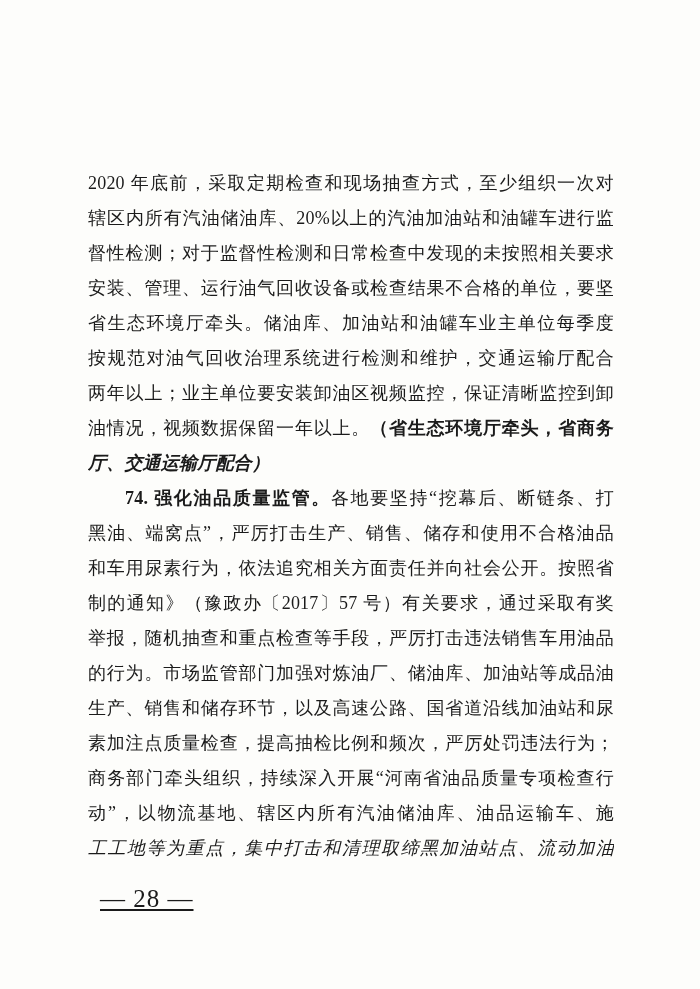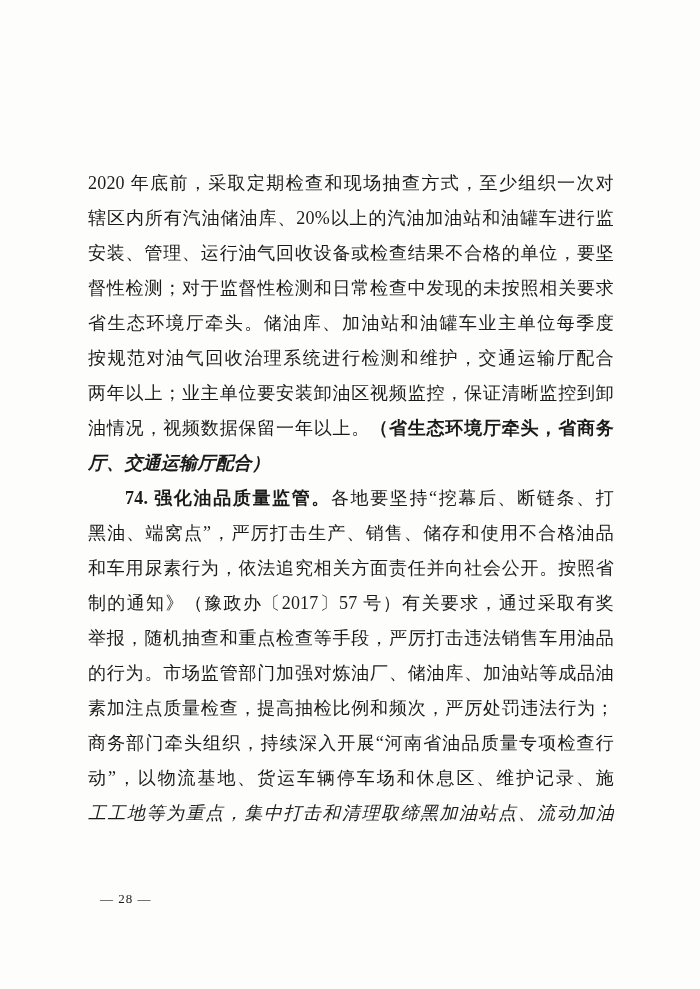--- a/index.html
+++ b/index.html
@@ -38,49 +38,51 @@
   }
   .t-line.indent {
     text-indent: 37px;
   }
   .seg { font-weight: 400; }
   .seg.bold { font-weight: 700; }
   .page-footer {
     position: absolute;
     left: 100px;
     top: 888px;
-    font-size: 13px;
+    font-size: 25px;
     line-height: 22px;
     letter-spacing: 1px;
     color: var(--ink, #1b1b1b);
+    text-decoration: underline;
   }
 </style>
 </head>
 <body>
 
 <div class="page">
   <div class="doc-text">
       <div>
         <div class="t-line"><span class="seg">2020 年底前，采取定期检查和现场抽查方式，至少组织一次对</span></div>
         <div class="t-line"><span class="seg">辖区内所有汽油储油库、20%以上的汽油加油站和油罐车进行监</span></div>
+        <div class="t-line"><span class="seg">督性检测；对于监督性检测和日常检查中发现的未按照相关要求</span></div>
         <div class="t-line"><span class="seg">安装、管理、运行油气回收设备或检查结果不合格的单位，要坚</span></div>
-        <div class="t-line"><span class="seg">督性检测；对于监督性检测和日常检查中发现的未按照相关要求</span></div>
         <div class="t-line"><span class="seg">省生态环境厅牵头。储油库、加油站和油罐车业主单位每季度</span></div>
         <div class="t-line"><span class="seg">按规范对油气回收治理系统进行检测和维护，交通运输厅配合</span></div>
         <div class="t-line"><span class="seg">两年以上；业主单位要安装卸油区视频监控，保证清晰监控到卸</span></div>
         <div class="t-line"><span class="seg">油情况，视频数据保留一年以上。</span><span class="seg bold">（省生态环境厅牵头，省商务</span></div>
         <div class="t-line last"><span class="seg bold">厅、交通运输厅配合）</span></div>
       </div>
       <div>
         <div class="t-line indent"><span class="seg bold">74. 强化油品质量监管。</span><span class="seg">各地要坚持“挖幕后、断链条、打</span></div>
         <div class="t-line"><span class="seg">黑油、端窝点”，严厉打击生产、销售、储存和使用不合格油品</span></div>
         <div class="t-line"><span class="seg">和车用尿素行为，依法追究相关方面责任并向社会公开。按照省</span></div>
         <div class="t-line"><span class="seg">制的通知》（豫政办〔2017〕57 号）有关要求，通过采取有奖</span></div>
         <div class="t-line"><span class="seg">举报，随机抽查和重点检查等手段，严厉打击违法销售车用油品</span></div>
         <div class="t-line"><span class="seg">的行为。市场监管部门加强对炼油厂、储油库、加油站等成品油</span></div>
+        <div class="t-line"><span class="seg">生产、销售和储存环节，以及高速公路、国省道沿线加油站和尿</span></div>
         <div class="t-line"><span class="seg">素加注点质量检查，提高抽检比例和频次，严厉处罚违法行为；</span></div>
         <div class="t-line"><span class="seg">商务部门牵头组织，持续深入开展“河南省油品质量专项检查行</span></div>
-        <div class="t-line"><span class="seg">动”，以物流基地、货运车辆停车场和休息区、维护记录、施</span></div>
+        <div class="t-line"><span class="seg">动”，以物流基地、辖区内所有汽油储油库、油品运输车、施</span></div>
         <div class="t-line last"><span class="seg">工工地等为重点，集中打击和清理取缔黑加油站点、流动加油车。</span></div>
       </div>
     </div>
   <div class="page-footer">— 28 —</div>
 </div>
 
 </body></html>

